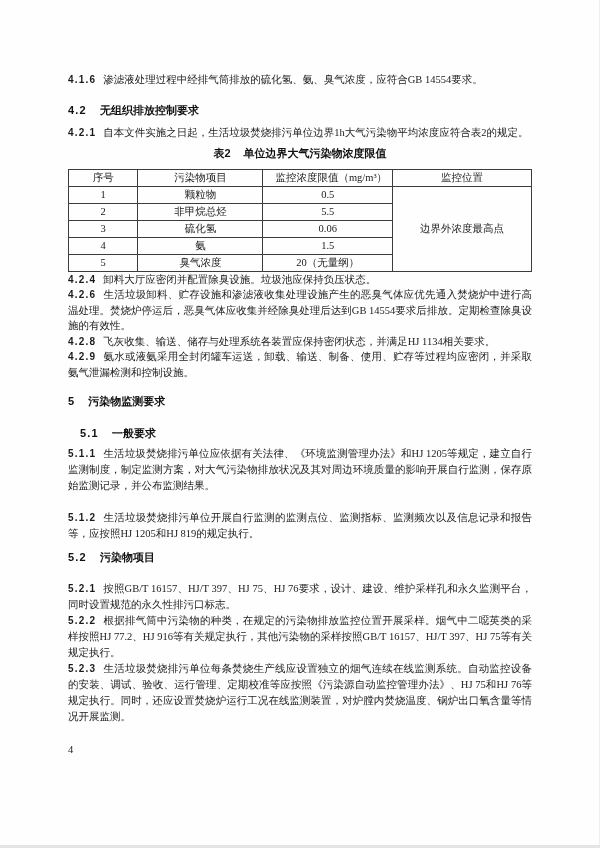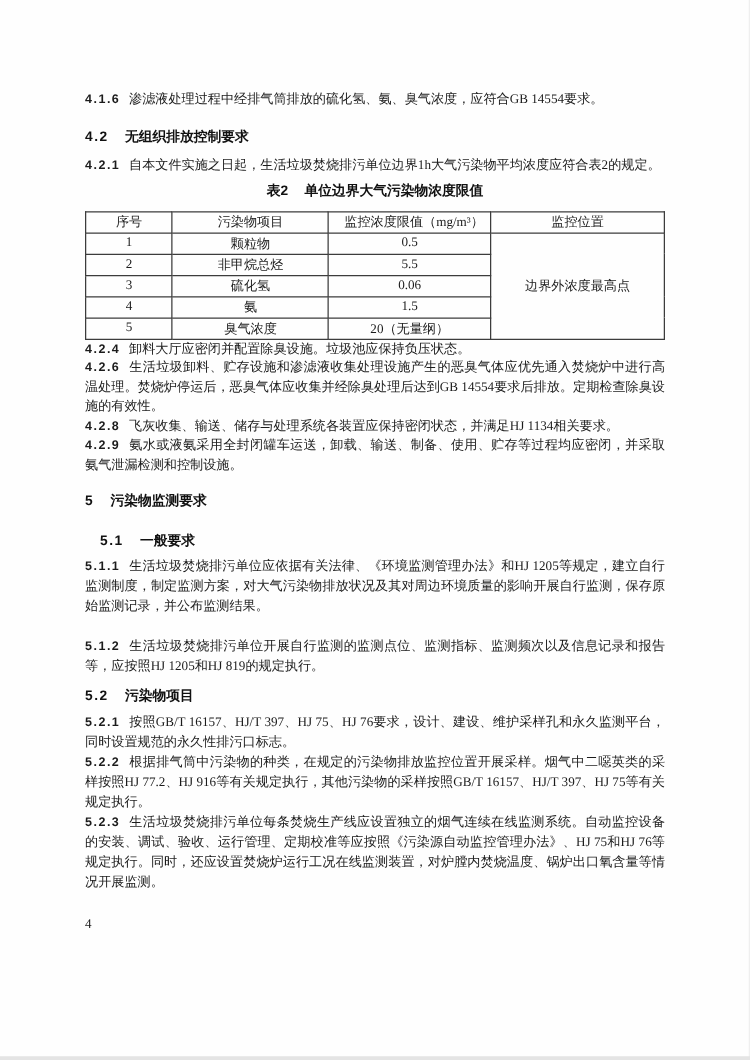--- a/index.html
+++ b/index.html
@@ -78,21 +78,21 @@
     padding: 0 12px;
     overflow: hidden;
     white-space: nowrap;
   }
   .m-c422 { margin-top: 2px; }
   .m-h5   { margin-top: 14px; }
   .m-h51  { margin-top: 16px; margin-left: 12px; }
   .m-c511 { margin-top: 5px; }
   .m-c512 { margin-top: 16px; }
   .m-h52  { margin-top: 8px; }
-  .m-c521 { margin-top: 5px; }
+  .m-c521 { margin-top: 15px; }
   .page-number {
     margin-top: 17px;
     font-family: "Liberation Serif", "DejaVu Serif", serif;
     font-size: 10.5px;
     line-height: 15px;
     text-align: left;
     color: #1b1b1b;
   }
   .page-edge-bottom {
     position: absolute;

